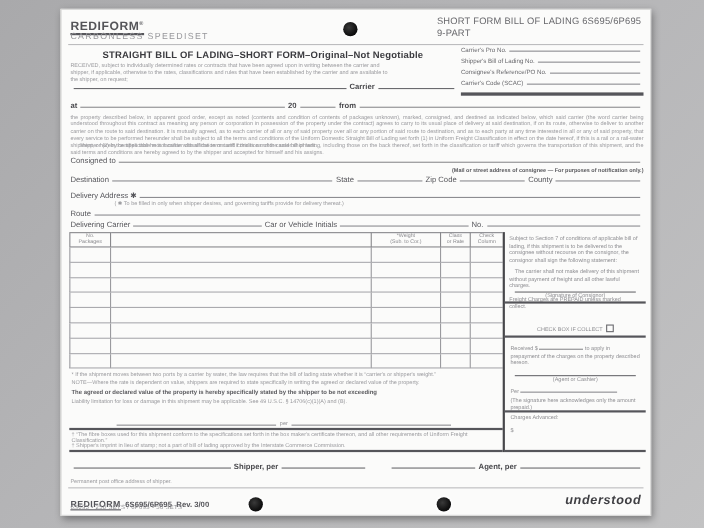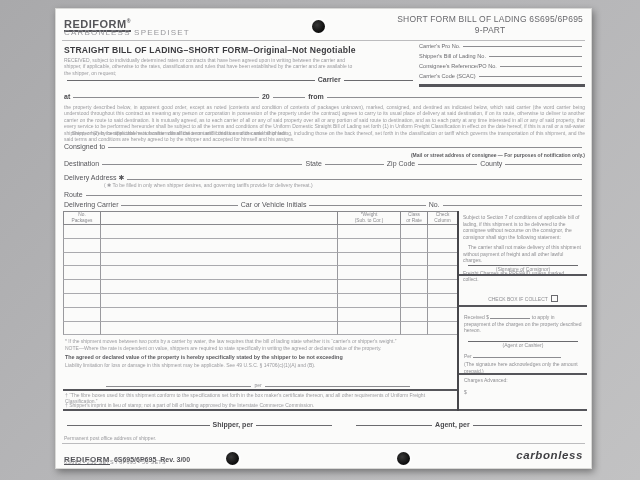--- a/index.html
+++ b/index.html
@@ -15,21 +15,21 @@
   .lbl{white-space:nowrap;}
   .fill{flex:1;border-bottom:1px solid #8c8c90;margin:0 3px 2px 3px;height:2px;min-width:8px;}
   .fill.dark{border-bottom-color:#6a6a6e;}
   .hole{position:absolute;width:13px;height:13px;border-radius:50%;
         background:radial-gradient(circle at 40% 38%,#3a3a3a 0%,#111 60%,#000 100%);
         box-shadow:0 0 0 2px rgba(255,255,255,.55);}
   .brand{font-weight:bold;font-size:11px;letter-spacing:.5px;color:#555559;
          border-bottom:2px solid #55555a;display:inline-block;line-height:1;}
   .brand sup{font-size:5px;}
   .brand-sub{font-size:8px;letter-spacing:1.2px;color:#97979b;}
-  .hdr-right{font-size:8.5px;color:#68686c;text-align:center;line-height:1.35;letter-spacing:.2px;}
+  .hdr-right{font-size:8.5px;color:#68686c;text-align:left;line-height:1.35;letter-spacing:.2px;}
   .title{font-weight:bold;font-size:8.6px;color:#3b3b3f;letter-spacing:.2px;}
   .tiny{font-size:5px;line-height:1.28;color:#9a9a9e;}
   .tiny2{font-size:5px;line-height:1.3;color:#8e8e92;}
   .med{font-size:7px;color:#55555a;}
   .medb{font-size:7px;font-weight:bold;color:#4a4a4e;}
   .smb{font-size:5px;font-weight:bold;color:#5a5a5e;}
   .reflbl{font-size:5.6px;color:#6a6a6e;}
   .hrule{position:absolute;border-top:1px solid #bcbcbe;}
   .thick{position:absolute;background:#55555a;}
   .tblhead{display:flex;position:absolute;font-size:4.8px;color:#8a8a8e;text-align:center;
@@ -67,21 +67,21 @@
       <span class="brand"><span>REDIFORM</span><sup>®</sup></span>
     </div>
     <div class="abs brand-sub" style="left:8px;top:19px;">CARBONLESS SPEEDISET</div>
     <div class="hole" style="left:256px;top:11px;"></div>
     <div class="abs hdr-right" style="right:8px;top:5px;">
       <div>SHORT FORM BILL OF LADING 6S695/6P695</div>
       <div>9-PART</div>
     </div>
     <div class="hrule" style="left:6px;right:6px;top:31px;"></div>
 
-    <div class="abs title" style="left:8px;top:36px;width:350px;">STRAIGHT BILL OF LADING–SHORT FORM–Original–Not Negotiable</div>
+    <div class="abs title" style="left:8px;top:36px;width:350px;text-align:center;">STRAIGHT BILL OF LADING–SHORT FORM–Original–Not Negotiable</div>
     <div class="abs tiny" style="left:8px;top:48px;width:290px;">RECEIVED, subject to individually determined rates or contracts that have been agreed upon in writing between the carrier and shipper, if applicable, otherwise to the rates, classifications and rules that have been established by the carrier and are available to the shipper, on request;</div>
 
     <div>
       <div class="row" style="left:363px;top:34px;width:166px;">
         <span class="lbl reflbl">Carrier's Pro No.</span>
           <span class="fill"></span>
       </div>
       <div class="row" style="left:363px;top:44px;width:166px;">
         <span class="lbl reflbl">Shipper's Bill of Lading No.</span>
           <span class="fill"></span>
@@ -282,16 +282,16 @@
     </div>
     <div class="abs tiny" style="left:8px;top:426px;">Permanent post office address of shipper.</div>
     <div class="hrule" style="left:6px;right:6px;top:434px;"></div>
 
     <div class="abs" style="left:8px;top:439px;">
       <span class="brand2">REDIFORM</span><span class="ftcodes">6S695/6P695</span><span class="ftcodes">Rev. 3/00</span>
     </div>
     <div class="abs ftsets" style="left:8px;top:450px;">6S695 • 250 SETS / 6P695 • 50 SETS</div>
     <div class="hole" style="left:170px;top:443px;"></div>
     <div class="hole" style="left:341px;top:443px;"></div>
-    <div class="abs carbon" style="right:8px;top:440px;">carbonless</div>
+    <div class="abs carbon" style="right:8px;top:440px;">understood</div>
 
   </div>
 </div>
 
 </body></html>

